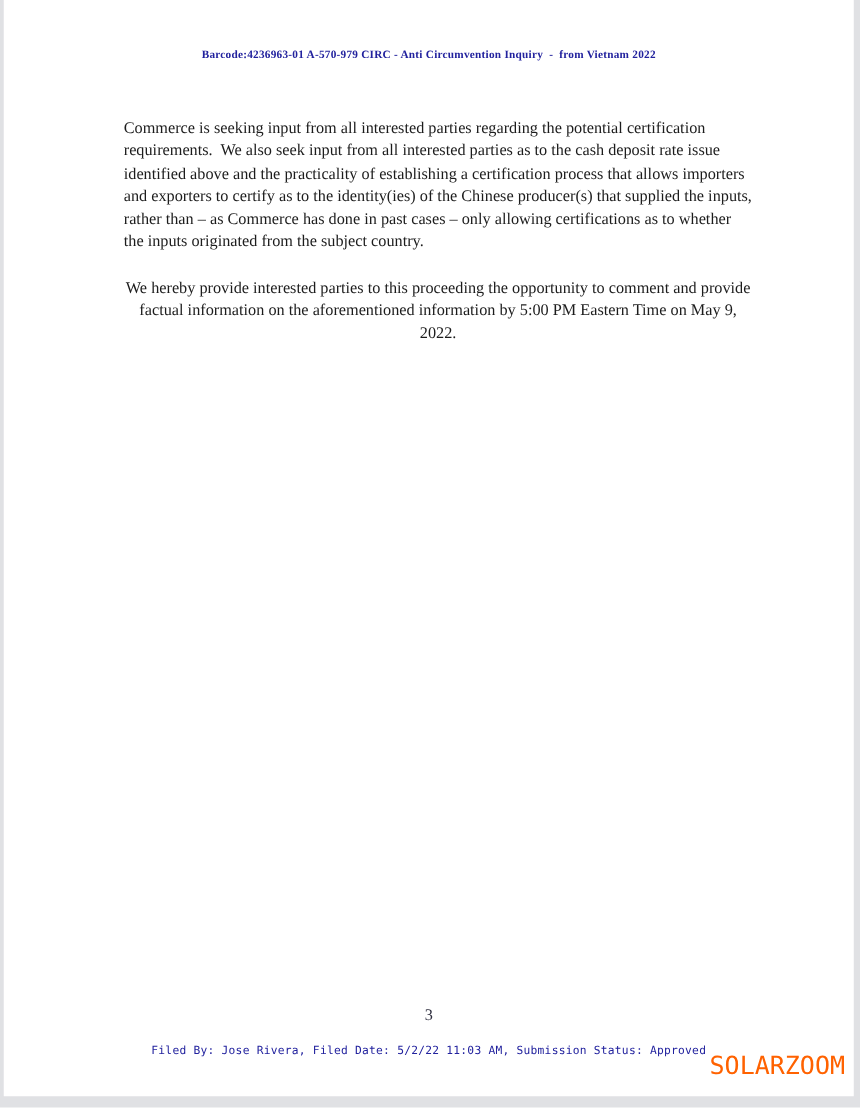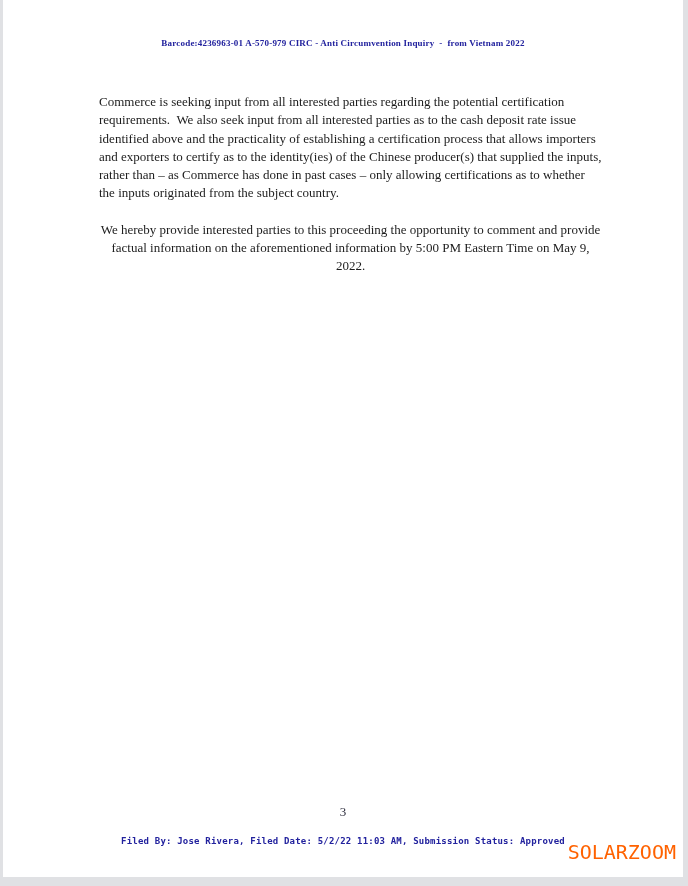--- a/index.html
+++ b/index.html
@@ -64,21 +64,21 @@
     color: #2e2e3e;
   }
   .filing-footer {
     position: absolute;
     top: 836px;
     left: 0;
     right: 0;
     text-align: center;
     font-family: "DejaVu Sans Mono", monospace;
     font-size: 9px;
-    font-weight: bold;
+    font-weight: normal;
     letter-spacing: 0.2px;
     color: var(--header-footer-blue, #22229e);
     white-space: pre;
   }
   .solarzoom-watermark {
     position: absolute;
     top: 840px;
     right: 12px;
     font-family: "DejaVu Sans Mono", monospace;
     font-size: 20px;

